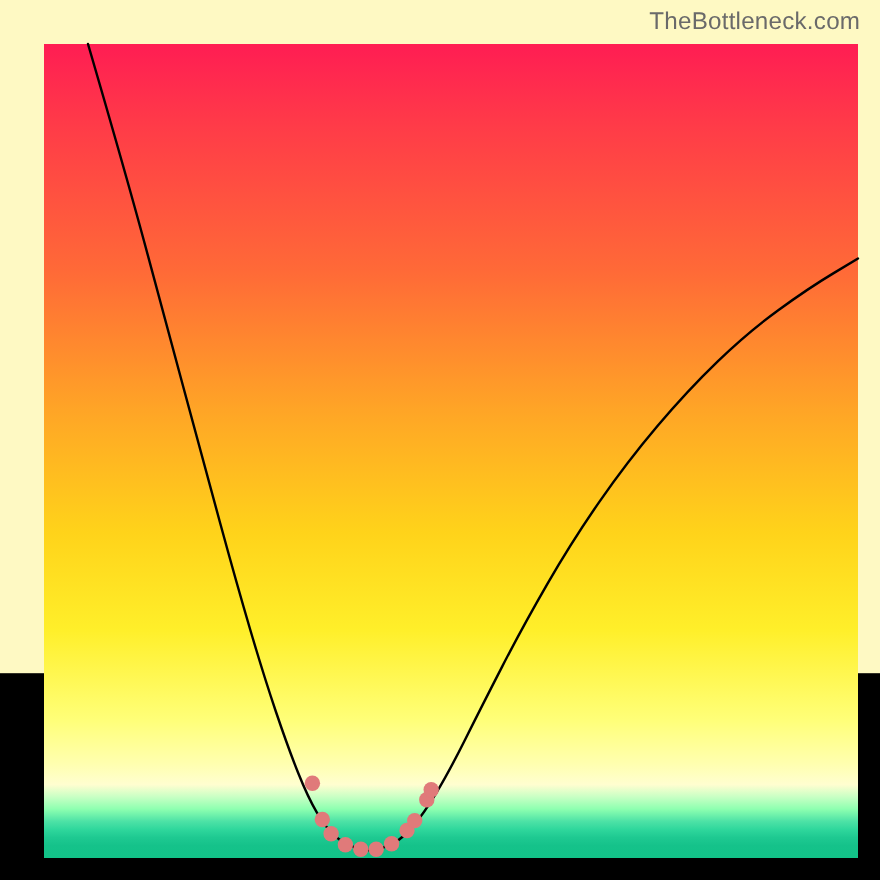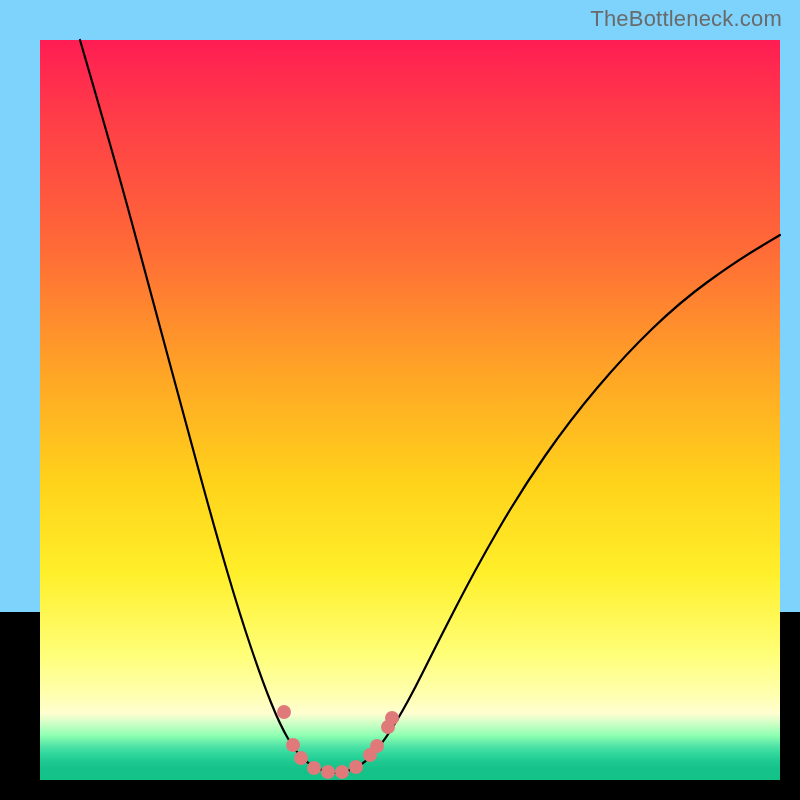--- a/index.html
+++ b/index.html
@@ -8,21 +8,21 @@
     width: 800px;
     height: 800px;
     overflow: hidden;
     background: #000;
     font-family: Arial, Helvetica, sans-serif;
   }
   .stage {
     position: relative;
     width: 800px;
     height: 612px;
-    background: #7dd3fc;
+    background: #fef9c3;
   }
   .plot-area {
     position: absolute;
     left: 40px;
     top: 40px;
     width: 740px;
     height: 740px;
     
     background: linear-gradient(
       to bottom,

